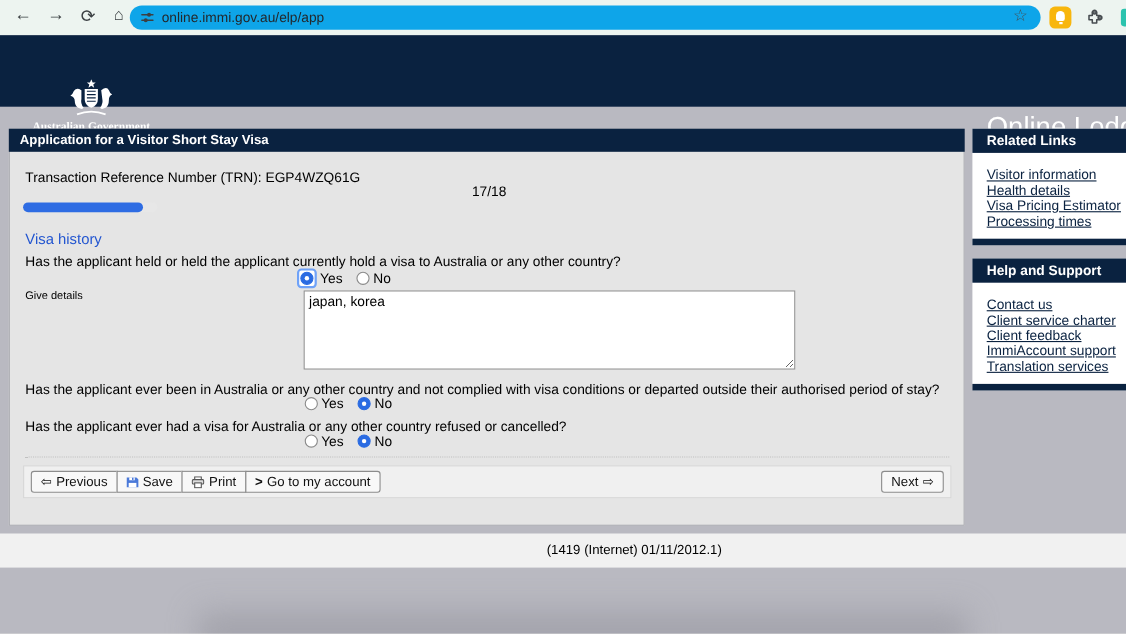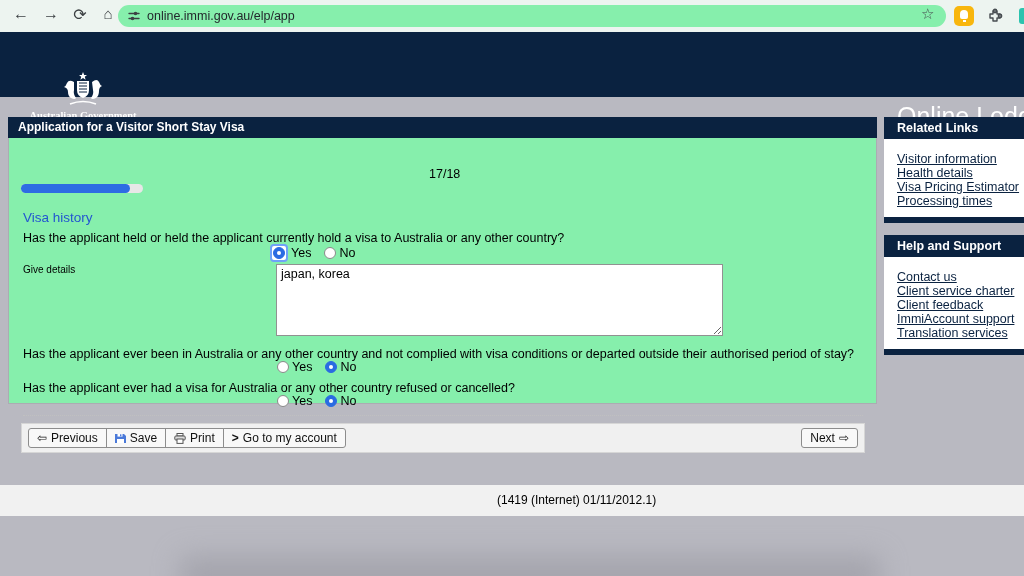--- a/index.html
+++ b/index.html
@@ -2,40 +2,40 @@
 <html><head>
 <meta charset="utf-8">
 <style>
   * { margin:0; padding:0; box-sizing:border-box; }
   html,body { width:1024px; height:576px; overflow:hidden; }
   body { background:#b9b9c1; font-family:"Liberation Sans", sans-serif; position:relative; }
 
   
   .browser-bar { position:absolute; left:0; top:0; width:1024px; height:32px; background:#edf4f0; }
   .nav-ico { position:absolute; top:5px; font-size:16px; color:#3c4043; width:22px; text-align:center; cursor:default; }
-  .url-pill { position:absolute; left:118px; top:5px; width:828px; height:22px; border-radius:11px; background:#86efac; display:flex; align-items:center; padding:0 10px; }
+  .url-pill { position:absolute; left:118px; top:5px; width:828px; height:22px; border-radius:11px; background:#0ea5e9; display:flex; align-items:center; padding:0 10px; }
   .url-text { font-size:12.5px; color:#23282c; margin-left:7px; }
   .star { position:absolute; left:921px; top:5px; font-size:15px; color:#474c50; }
   .ext-yellow { position:absolute; left:954px; top:6px; width:20px; height:20px; border-radius:5px; background:#f8b60d; }
   .ext-yellow .bulb { position:absolute; left:6px; top:4px; width:8px; height:9px; background:#fff; border-radius:4px 4px 2px 2px; }
   .ext-yellow .dot { position:absolute; left:9px; top:14px; width:3px; height:2px; background:#fff; }
   .puzzle { position:absolute; left:987px; top:8px; }
   .profile-sliver { position:absolute; left:1019px; top:8px; width:5px; height:16px; background:#2cc3ae; border-radius:3px 0 0 3px; }
 
   
   .gov-header { position:absolute; left:0; top:32px; width:1024px; height:65px; background:#0a2240; }
   .gov-block { position:absolute; left:8px; top:40px; width:150px; text-align:center; color:#fff; }
   .gov-block .crest { display:block; margin:0 auto 2px auto; }
   .gov-line1 { font-family:"Liberation Serif", serif; font-weight:bold; font-size:10.5px; }
   .gov-divider { width:110px; height:1px; background:#fff; margin:2px auto; }
   .gov-line2 { font-family:"Liberation Serif", serif; font-weight:bold; font-size:10px; }
   .app-title { position:absolute; left:897px; top:70px; color:#fff; font-size:25px; white-space:nowrap; }
 
   
-  .panel { position:absolute; left:8px; top:117px; width:869px; height:287px; background:#86efac; border:1px solid #abacb2; }
+  .panel { position:absolute; left:8px; top:117px; width:869px; height:361px; background:#e5e5e5; border:1px solid #abacb2; }
   .panel-title { position:absolute; left:-1px; top:-1px; width:869px; height:21px; background:#0a2240; color:#fff; font-size:12px; font-weight:bold; line-height:21px; padding-left:10px; }
   .trn { position:absolute; left:14px; top:36px; font-size:12.5px; color:#000; }
   .counter { position:absolute; left:420px; top:49px; font-size:12.5px; color:#000; }
   .progress { position:absolute; left:12px; top:66px; width:122px; height:9px; background:#e7e7e7; border-radius:5px; }
   .progress .fill { height:100%; background:#2e6ce3; border-radius:5px; }
   .section-heading { position:absolute; left:14px; top:92px; font-size:13.5px; color:#2356d0; }
   .q { position:absolute; left:14px; font-size:12.5px; color:#000; white-space:nowrap; }
   .radio-row { position:absolute; font-size:12.5px; display:flex; align-items:center; }
   .radio { width:12px; height:12px; border:1px solid #8a8a8a; border-radius:50%; background:#fff; display:inline-block; position:relative; }
   .radio.sel { background:#2a6be2; border-color:#2a6be2; }
@@ -111,20 +111,21 @@
     </svg>
     <div class="gov-line1">Australian Government</div>
     <div class="gov-divider"></div>
     <div class="gov-line2">Department of Home Affairs</div>
   </div>
   <div class="app-title">Online Lodg</div>
 </div>
 
 <div class="panel">
   <div class="panel-title">Application for a Visitor Short Stay Visa</div>
+  <div class="trn">Transaction Reference Number (TRN): EGP4WZQ61G</div>
   <div class="counter">17/18</div>
   <div class="progress">
       <div class="fill" style="width: 89%;"></div>
     </div>
 
   <div class="section-heading">Visa history</div>
 
   <div class="q" style="top:113px">Has the applicant held or held the applicant currently hold a visa to Australia or any other country?</div>
   <div class="radio-row" style="left:261px; top:126px">
     <span class="focus-ring">

